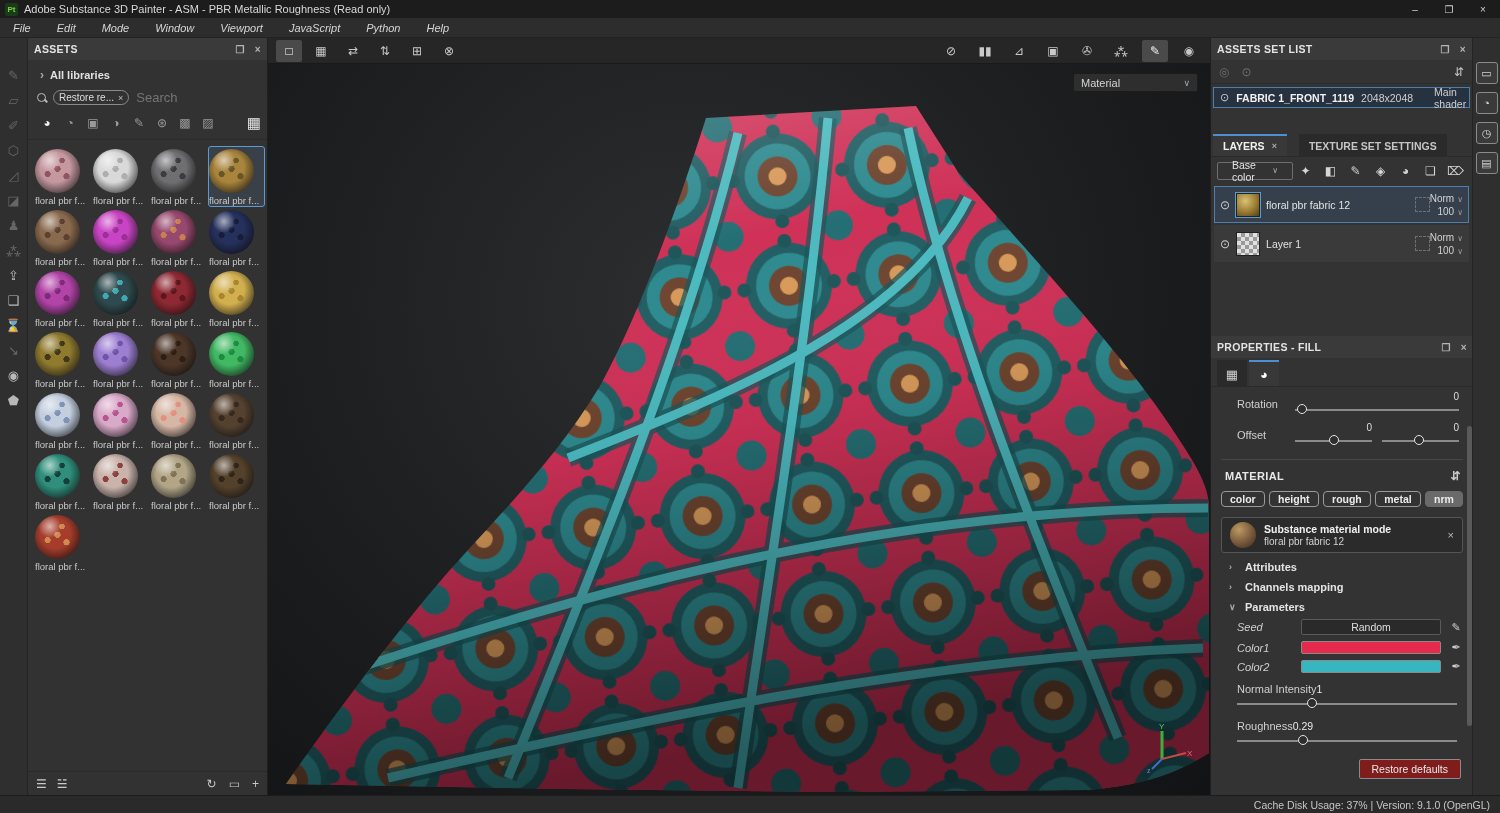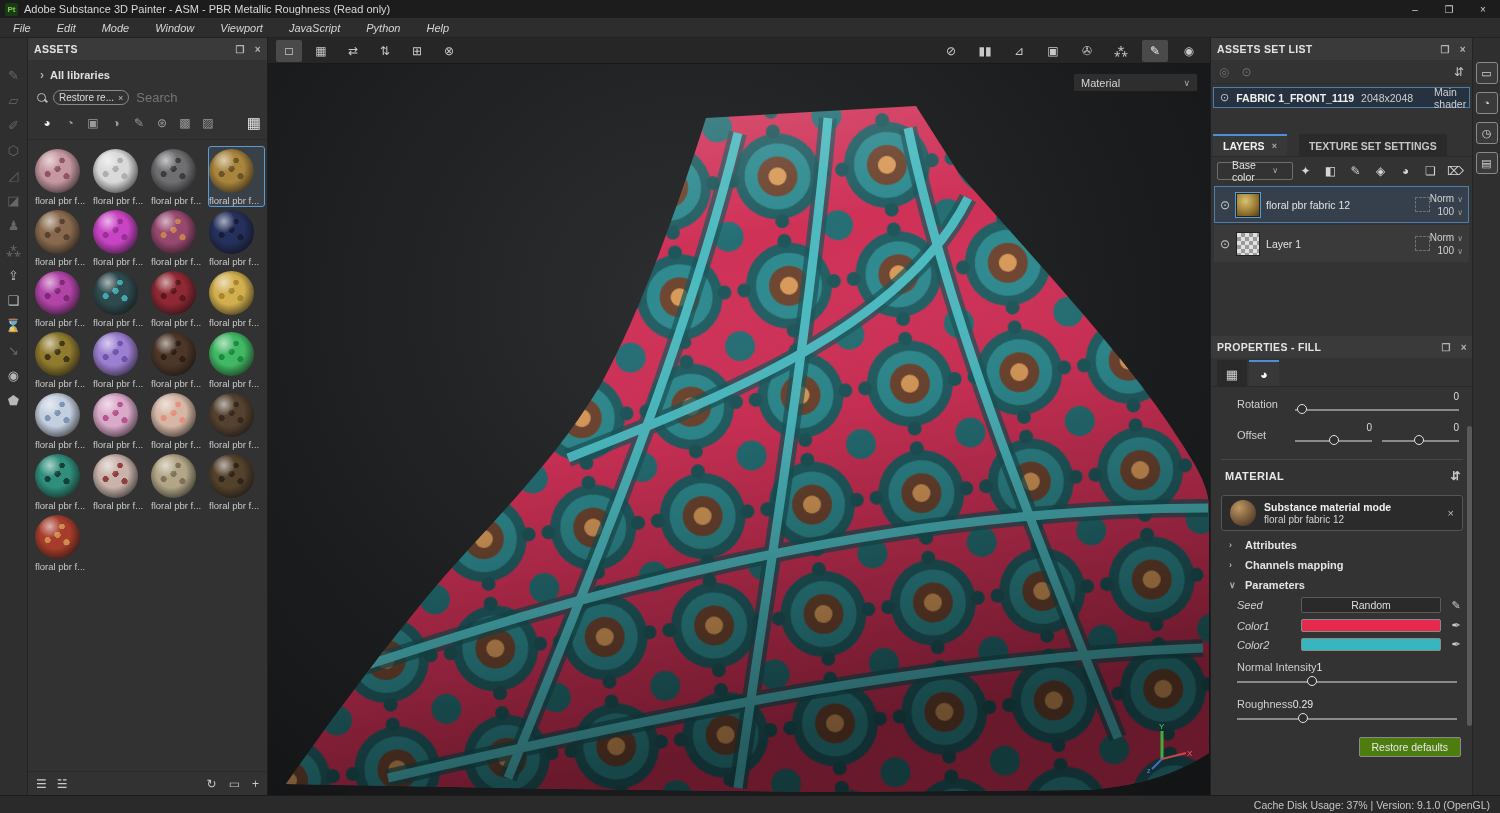--- a/index.html
+++ b/index.html
@@ -120,21 +120,21 @@
   .section-row .arr{color:#aaa;font-size:9px;width:8px;}
   .param-row{display:flex;align-items:center;gap:8px;padding:6px 10px 0 26px;}
   .param-row .plbl{width:56px;color:#cfcfcf;flex:0 0 auto;font-style:italic;}
   .seed-btn{flex:1;height:16px;background:#2a2a2a;border:1px solid #5a5a5a;border-radius:2px;color:#dedede;display:flex;align-items:center;justify-content:center;font-size:10.5px;}
   .swatch{flex:1;height:13px;border:1px solid #8a8a8a;border-radius:2px;}
   .pick-icon{width:14px;color:#c9c9c9;font-size:11px;text-align:center;}
   .nv-row{display:flex;align-items:center;justify-content:flex-start;padding:10px 16px 0 26px;color:#cfcfcf;}
   .nv-row .nval{color:#e8e8e8;font-size:10.5px;}
   .nv-slider{margin:2px 16px 0 26px;}
   .restore-row{display:flex;justify-content:flex-end;padding:12px 12px 0 0;}
-  .restore-btn{border:1px solid #8a8a8a;border-radius:2px;background:#4d7c0f;color:#e8e8e8;padding:3px 12px;font-size:10.5px;}
+  .restore-btn{border:1px solid #8a8a8a;border-radius:2px;background:#7f1d1d;color:#e8e8e8;padding:3px 12px;font-size:10.5px;}
   .v-scroll{position:absolute;right:1px;top:90px;width:5px;height:300px;background:#5a5a5a;border-radius:3px;}
 
   
   .right-strip{position:absolute;left:1472px;top:38px;width:28px;height:757px;background:#2f2f2f;border-left:1px solid #242424;display:flex;flex-direction:column;align-items:center;padding-top:24px;gap:8px;}
   .rs-icon{width:22px;height:22px;display:flex;align-items:center;justify-content:center;border:1px solid #8a8a8a;border-radius:3px;color:#d2d2d2;font-size:11px;background:#3a3a3a;}
 
   
   .statusbar{position:absolute;left:0;top:795px;width:1500px;height:18px;background:#2a2a2a;border-top:1px solid #1c1c1c;display:flex;align-items:center;justify-content:flex-end;padding-right:10px;color:#c6c6c6;font-size:10.5px;}
 </style>
 </head>
@@ -608,20 +608,28 @@
           </span>
         </span>
       </div>
 
       <div class="divider"></div>
 
       <div class="mat-header">
         <span>MATERIAL</span>
         <span class="sort">⇵</span>
       </div>
+      <div class="chips">
+
+      <span class="chip">color</span>
+          <span class="chip">height</span>
+          <span class="chip">rough</span>
+          <span class="chip">metal</span>
+          <span class="chip filled">nrm</span>
+        </div>
       <div class="mat-card">
         <span class="mat-thumb"></span>
         <span class="mc-text">
           <span class="mc-title">Substance material mode</span>
           <span class="mc-sub">floral pbr fabric 12</span>
         </span>
         <span class="mc-x">×</span>
       </div>
 
       <div>

